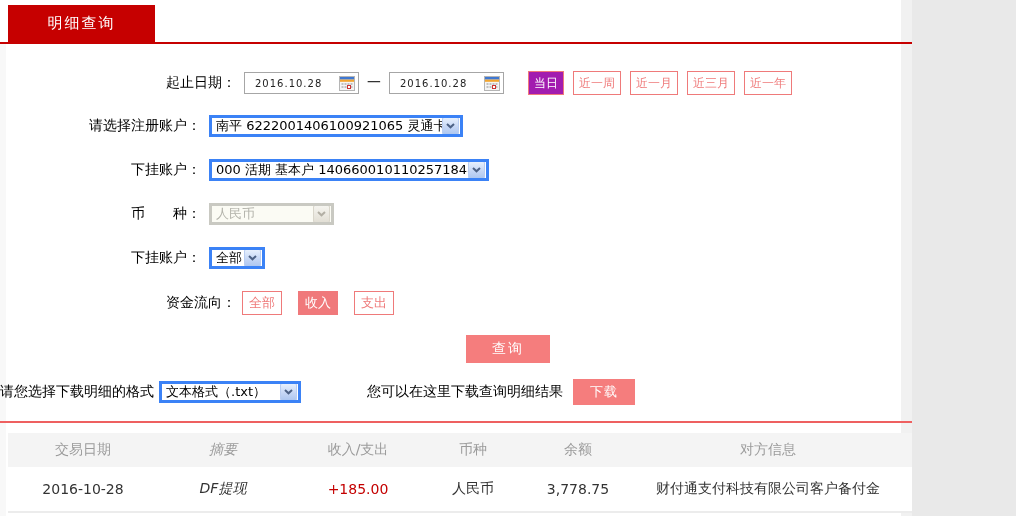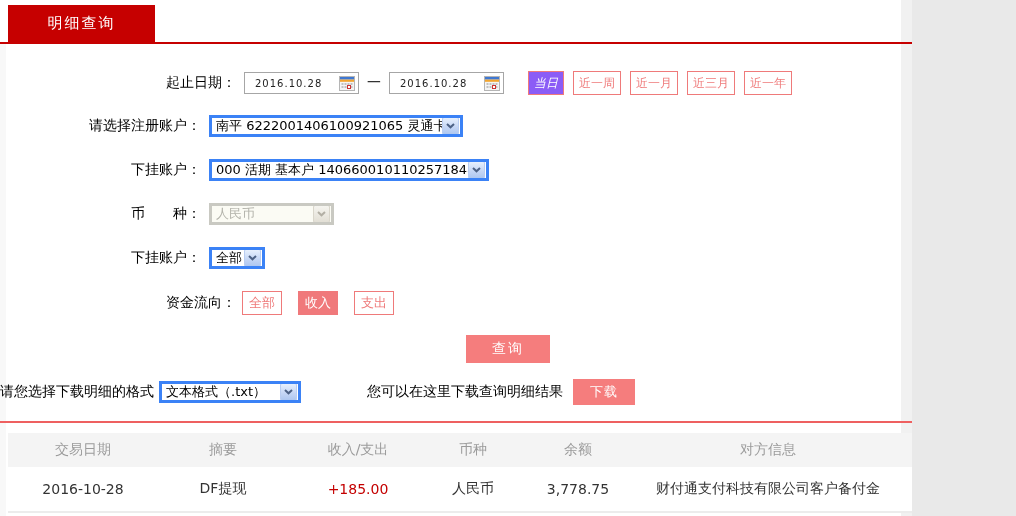--- a/index.html
+++ b/index.html
@@ -50,21 +50,21 @@
   }
   .xp-select.disabled { border-color:#c9c9c2; background:#fbfbf4; cursor:default; }
   .xp-select.disabled .sel-text { color:#b3b3ab; }
   .xp-select.disabled .sel-btn { background:linear-gradient(#f5f4ef,#e2dfd5); border-color:#d9d6cb; }
 
   .range-btn {
     height:24px; padding:0 5px; margin-left:9px;
     background:#fff; border:1px solid #ef7a7a; color:#ef7a7a;
     font-size:12px; font-family:inherit; cursor:pointer; line-height:22px;
   }
-  .range-btn.active { background:#8b5cf6; border-color:#f0797b; color:#fff;font-style:italic; }
+  .range-btn.active { background:#a21caf; border-color:#f0797b; color:#fff; }
   .range-btn.first-gap { margin-left:24px; }
 
   .flow-btn {
     min-width:40px; height:24px; padding:0 6px; margin-left:6px;
     background:#fff; border:1px solid #ef7a7a; color:#ef7a7a;
     font-size:13px; font-family:inherit; cursor:pointer;
   }
   .flow-btn.gap { margin-left:16px; }
   .flow-btn.active { background:#f0797b; border-color:#f0797b; color:#fff; }
 
@@ -86,21 +86,21 @@
   }
 
   
   .table-wrap { position:absolute; top:421px; left:0; width:1016px;border-radius:6px; }
   .salmon-line { width:1005px; height:2px; background:#ee6060; }
   .tbl-row { display:flex; align-items:center; margin-left:8px; width:997px; }
   .tbl-header { height:34px; margin-top:10px; background:#f4f4f4; color:#9b9b9b; font-size:14px; }
   .tbl-data { height:46px; background:#fff; color:#333; font-size:14px; border-bottom:2px solid #ececec;align-items:center; }
   .col { text-align:center; white-space:nowrap; }
   .col-date    { width:150px; }
-  .col-summary { width:130px; }
+  .col-summary { width:130px;font-style:italic; }
   .col-amount  { width:140px; }
   .col-curr    { width:90px;  }
   .col-balance { width:120px; }
   .col-party   { width:260px; }
   .col-action  { flex:1; }
   .amount-pos { color:#c40000; }
   .detail-btn {
     width:40px; height:28px; background:#fff;
     border:1px solid #f19a9a; color:#ef7a7a; font-size:13px;
     font-family:inherit; cursor:pointer;font-weight:bold;

